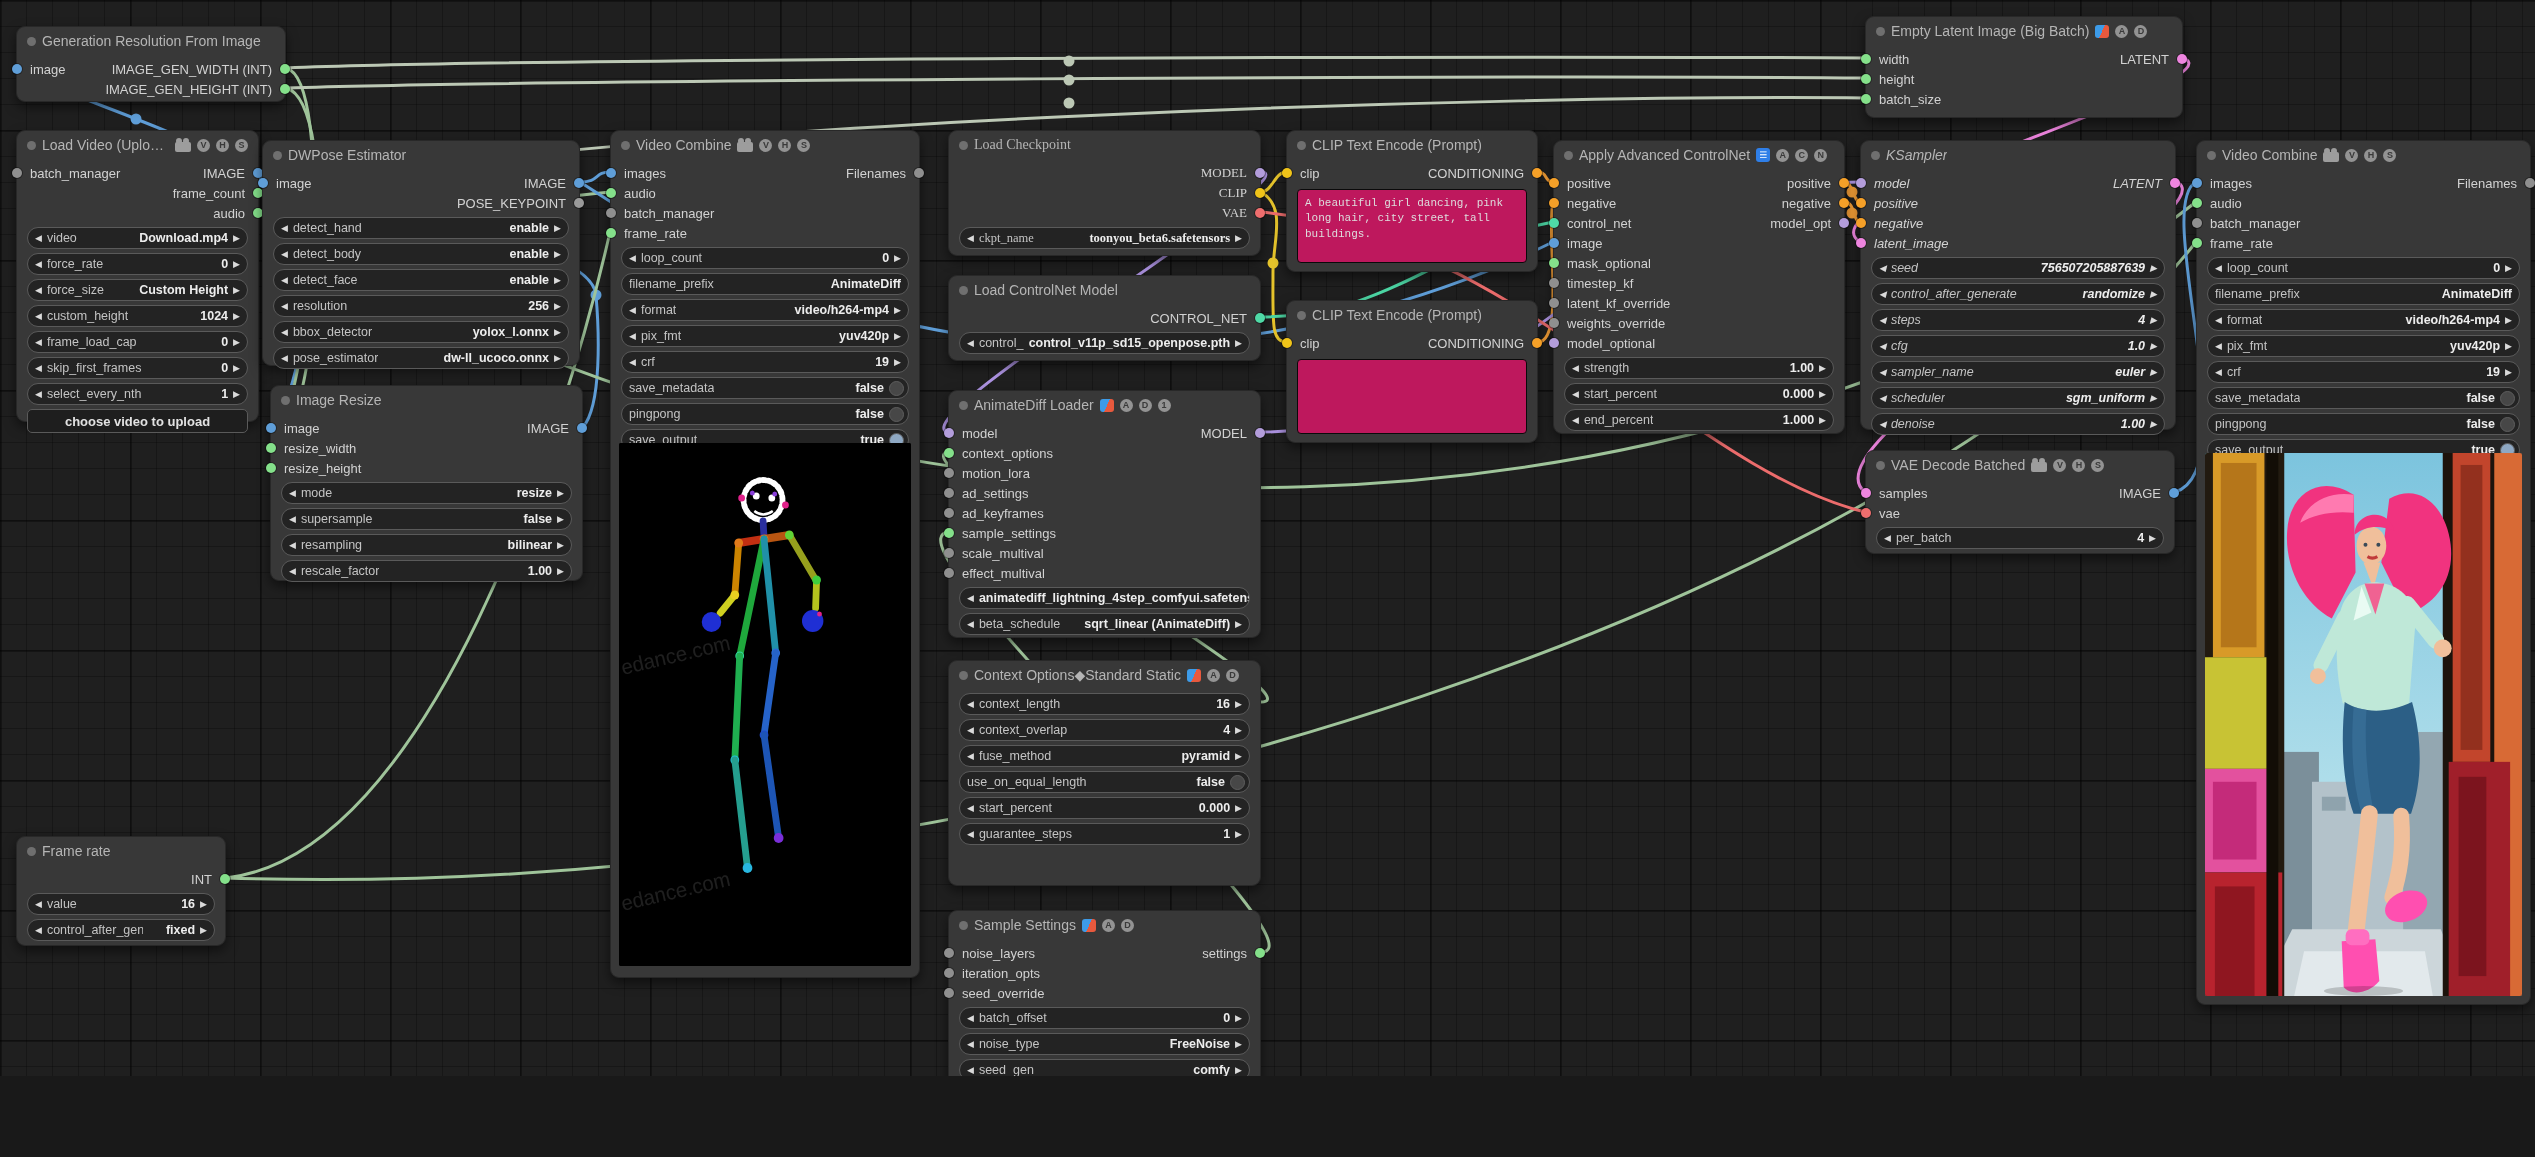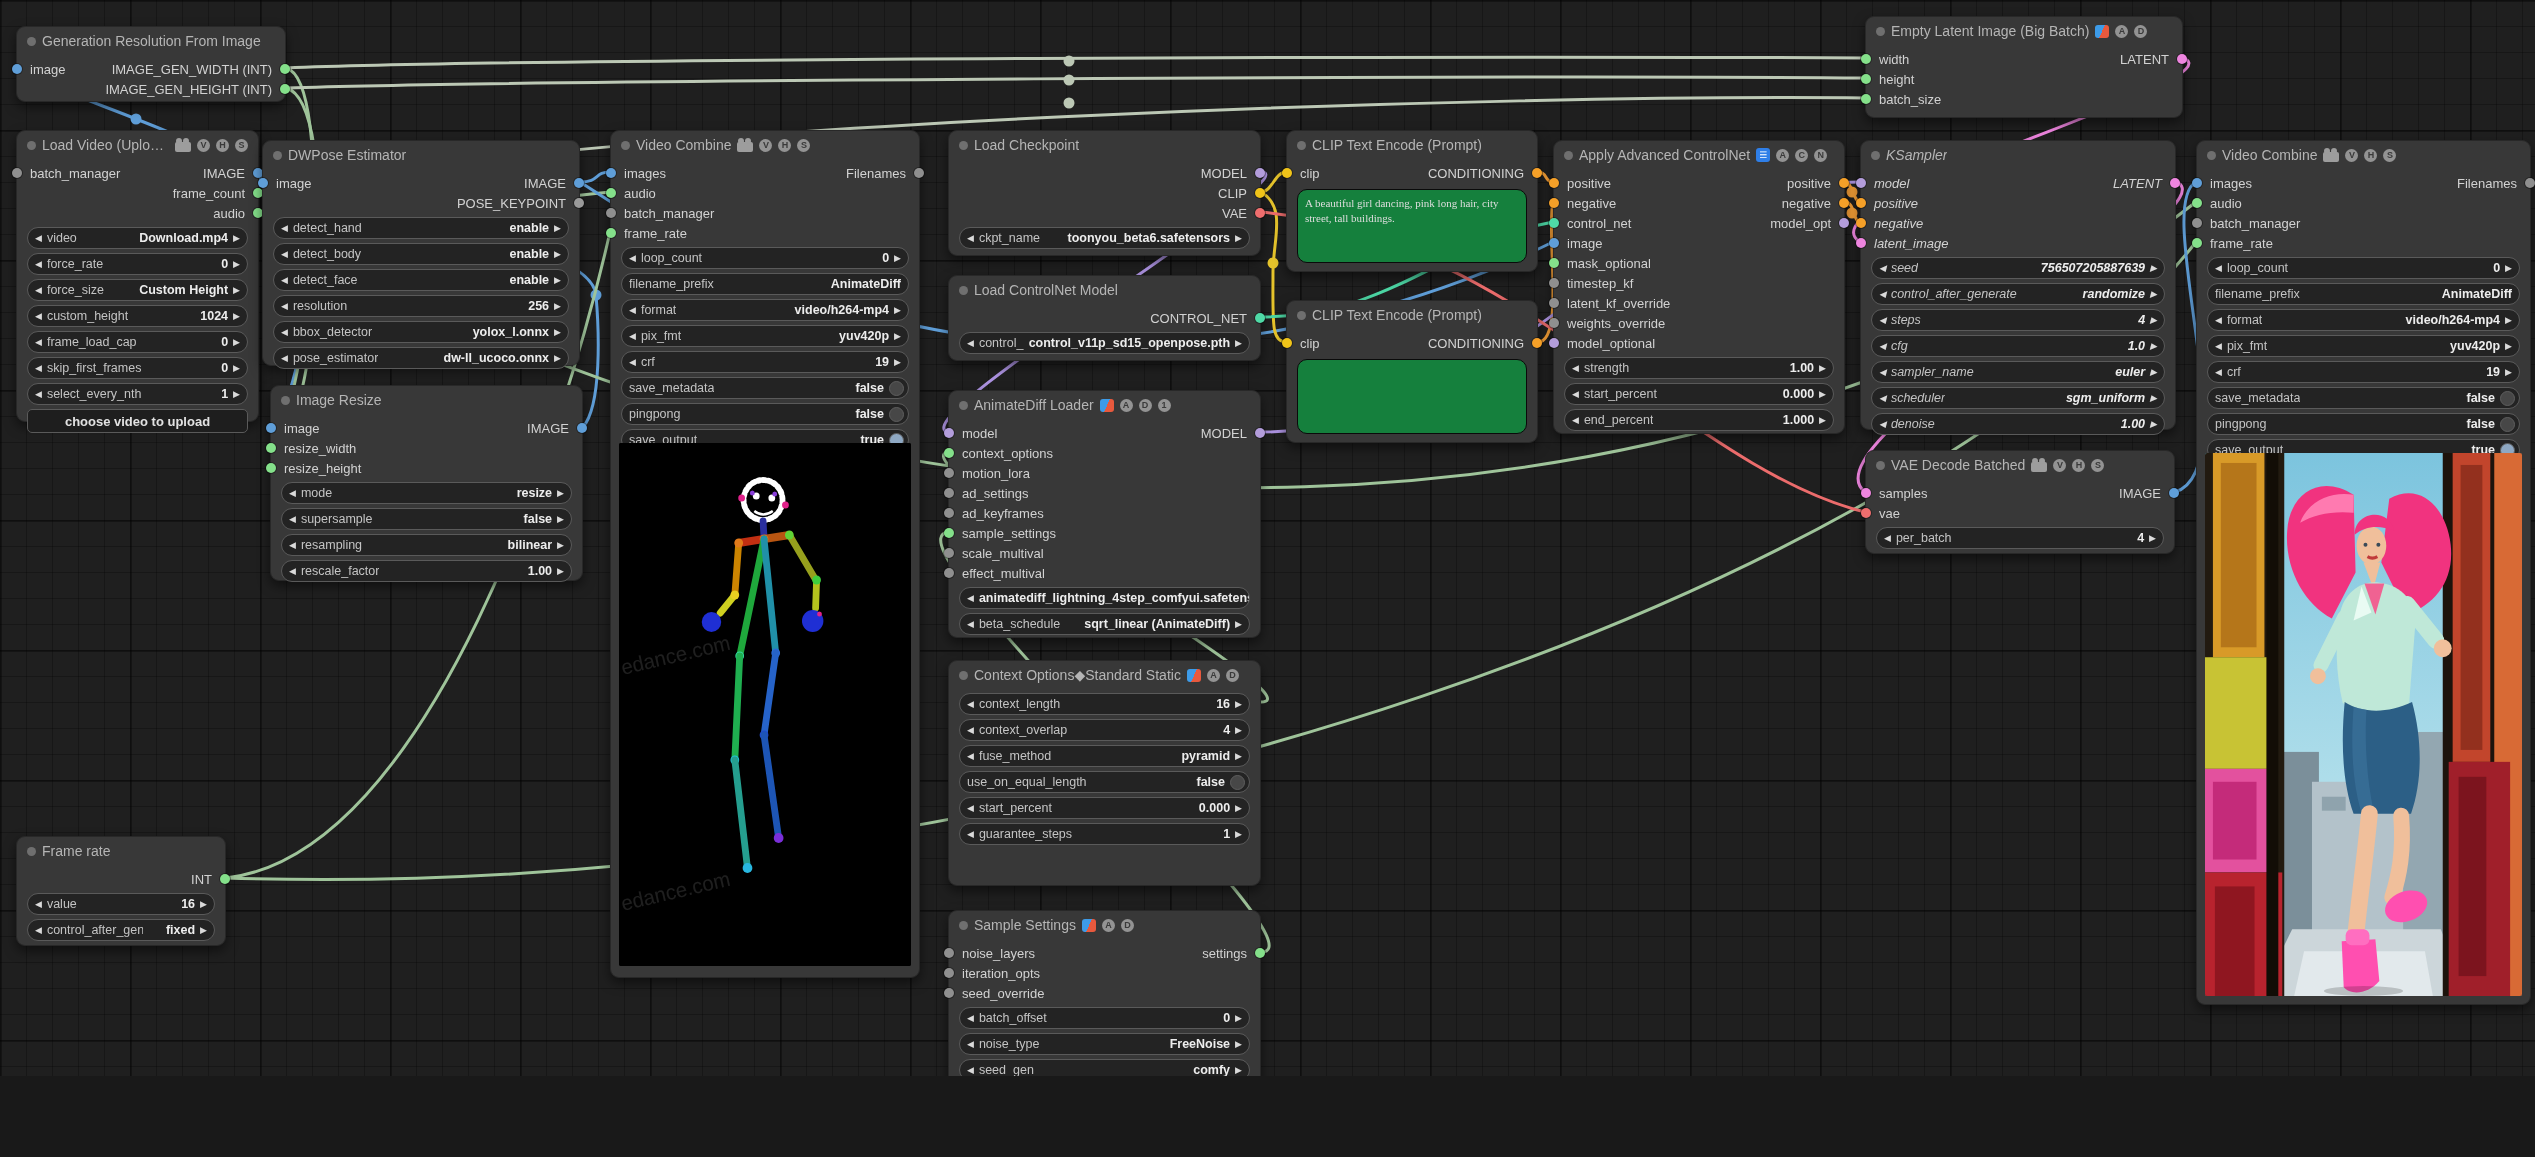--- a/index.html
+++ b/index.html
@@ -38,22 +38,22 @@
   .widget{height:20px;margin:4px 10px 0;background:#232323;border:1px solid #5a5a5a;
     border-radius:11px;display:flex;align-items:center;padding:0 7px;font-size:12.5px;gap:5px;overflow:hidden;}
   .warr{color:#dadada;font-size:9px;flex:none;line-height:1;}
   .wlabel{color:#c4c4c4;white-space:nowrap;overflow:hidden;flex:0 1 auto;}
   .wlabel.squeeze{max-width:96px;}
   .wvalue{margin-left:auto;color:#ededed;white-space:nowrap;font-weight:bold;flex:none;}
   .wvalue.center{margin:0 auto;font-weight:bold;}
   .knob{width:13px;height:13px;border-radius:50%;background:#474747;border:1px solid #5e5e5e;flex:none;margin-right:-3px;}
   .knob.on{background:#8fa6b8;background:#8ea8c3;}
   .widget.button{justify-content:center;border-radius:5px;background:#1e1e1e;color:#e2e2e2;font-size:13px;height:22px;font-weight:bold;}
-  .tarea{position:absolute;left:10px;right:10px;background:#15803d;border:1px solid #0a0a0a;
-    border-radius:10px;padding:6px 7px;font-family:Liberation Serif, serif;font-size:11px;
+  .tarea{position:absolute;left:10px;right:10px;background:#be185d;border:1px solid #0a0a0a;
+    border-radius:4px;padding:6px 7px;font-family:Liberation Mono, monospace;font-size:11px;
     color:#dedede;line-height:1.4;white-space:pre-wrap;box-sizing:border-box;overflow:hidden;}
   .preview{position:absolute;background:#000;border-radius:2px;overflow:hidden;}
   .preview svg{display:block;width:100%;height:100%;}
 </style>
 </head>
 <body>
 
 <div class="canvas">
   <svg id="wires" width="2535" height="1157" viewBox="0 0 2535 1157">
       <path d="M16,68 C55,90 105,106 136,119 C178,135 228,158 259,172" fill="none" stroke="#5f9ed8" stroke-width="3"></path>
@@ -395,21 +395,21 @@
     <line x1="161" y1="210" x2="149" y2="292" stroke="#2663c9" stroke-width="7" stroke-linecap="round"></line>
     <circle cx="149" cy="292" r="4.5" fill="#1f49d0"></circle>
     <line x1="149" y1="292" x2="164" y2="395" stroke="#1d55b5" stroke-width="7" stroke-linecap="round"></line>
     <circle cx="164" cy="395" r="5" fill="#7a2fd9"></circle>
   </g>
   <text x="4" y="232" font-size="21" fill="rgba(255,255,255,0.12)" transform="rotate(-13 4 232)">edance.com</text>
   <text x="4" y="468" font-size="21" fill="rgba(255,255,255,0.12)" transform="rotate(-13 4 468)">edance.com</text>
   </svg>
         </div>
       </div>
-      <div class="node" style="left: 948px; top: 130px; width: 313px; height: 126px;">
+      <div class="node" style="left: 948px; top: 130px; width: 313px; height: 126px; font-family: Liberation Serif, serif;">
         <div class="ntitle">
           <span class="tdot"></span>
           <span class="ttext">Load Checkpoint</span>
         </div>
         <div class="rows">
           <div class="row">
             <span class="pname out">MODEL</span>
             <span class="pin out" style="background: rgb(179, 157, 219);"></span>
           </div>
           <div class="row">

